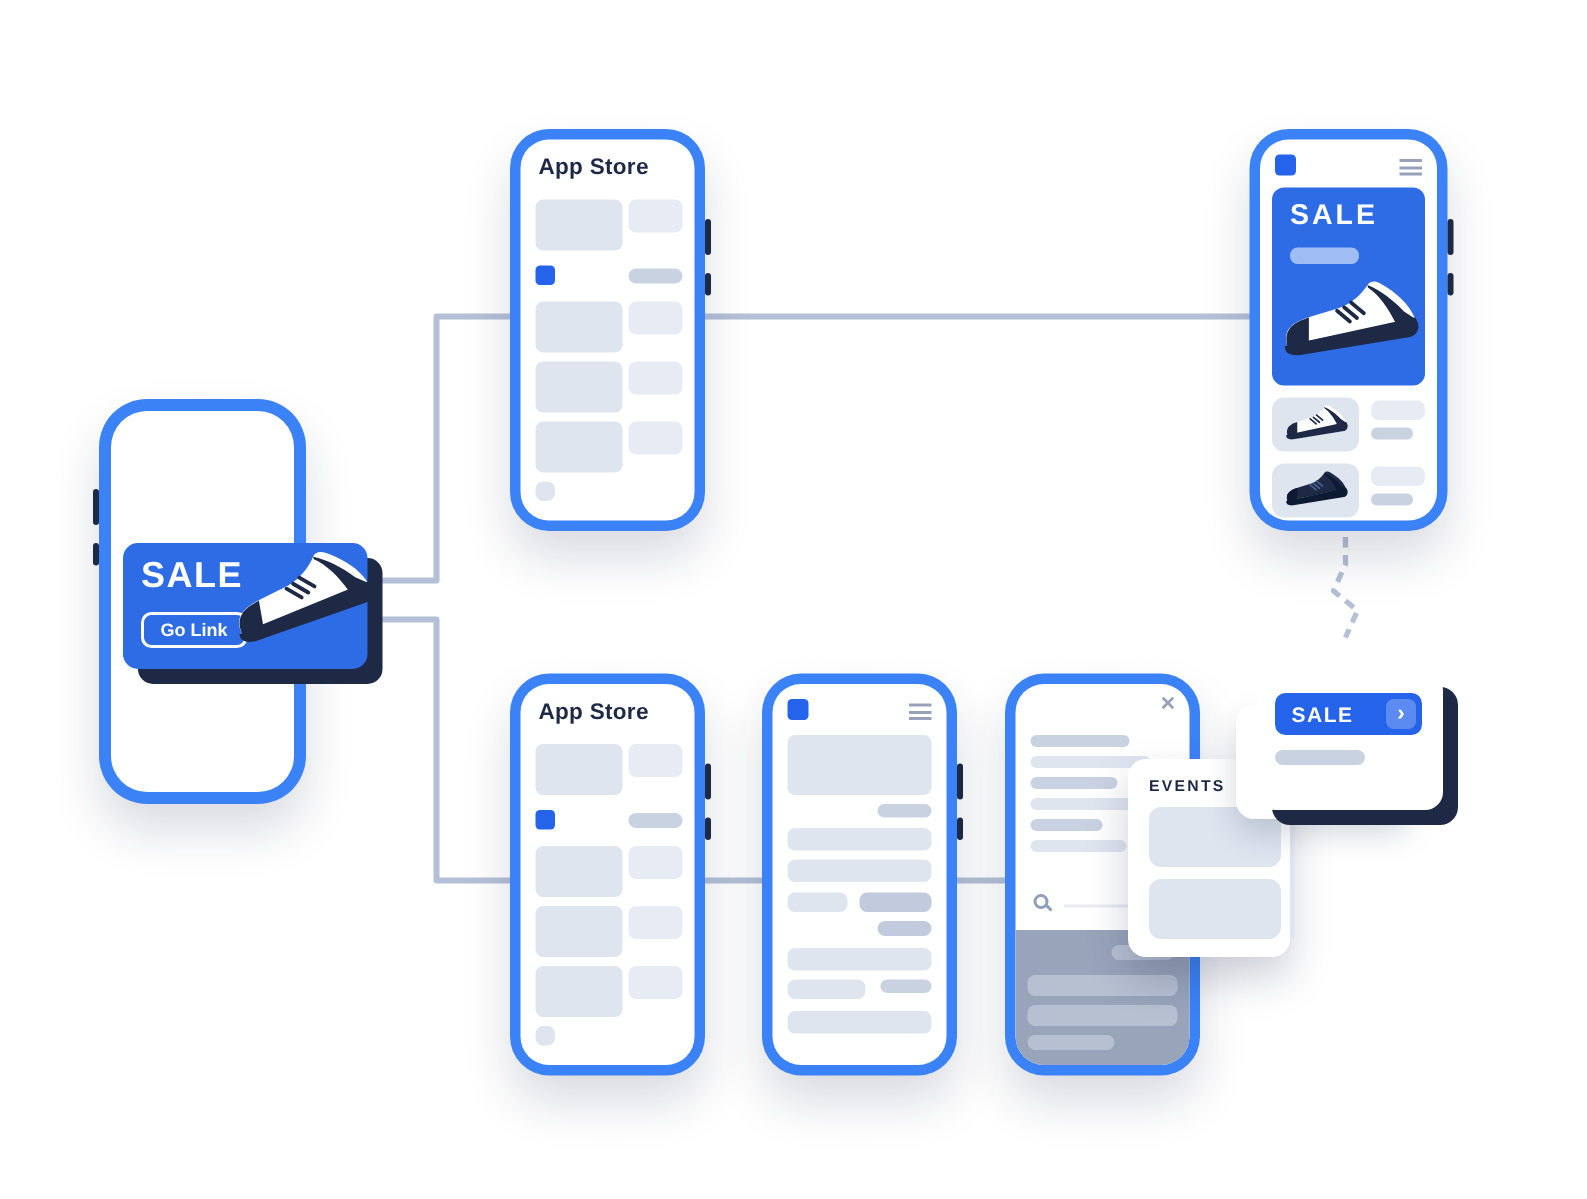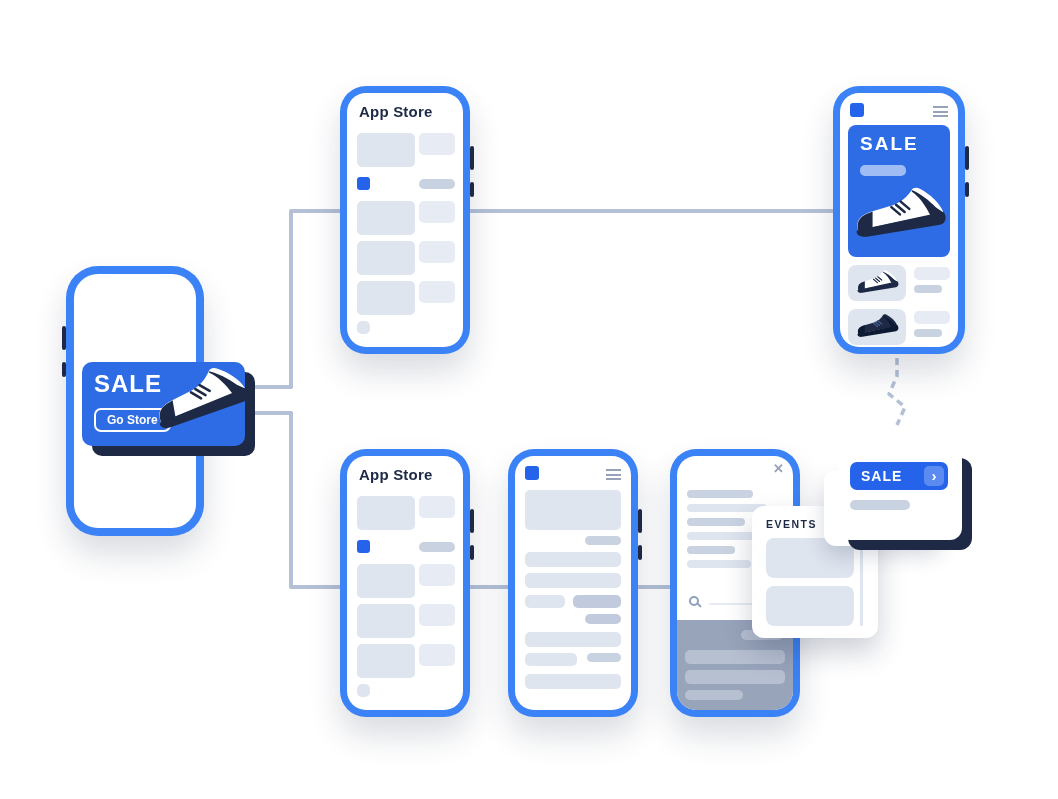--- a/index.html
+++ b/index.html
@@ -68,21 +68,21 @@
 
   
   .sneaker { position:absolute; overflow:visible; }
   .sn-white .s-body { fill:#ffffff; } .sn-white .s-sole { fill:#1d2945; }
   .sn-white .s-toe  { fill:#1d2945; } .sn-white .s-lace { stroke:#1d2945; }
   .sn-navy  .s-body { fill:#1d2945; } .sn-navy .s-sole { fill:#0d1a33; }
   .sn-navy  .s-toe  { fill:#0d1a33; } .sn-navy .s-lace { stroke:#46608f; }
   .s-lace { fill:none; stroke-width:3; stroke-linecap:round; }
 
   
-  .events-popup { position:absolute; left:752px; top:506px; width:126px; height:132px; background:#fff; border-radius:12px;
+  .events-popup { position:absolute; left:752px; top:506px; width:108px; height:132px; background:#fff; border-radius:12px;
                   box-shadow:0 14px 28px rgba(23,37,71,.22); z-index:2; }
   .events-title { position:absolute; left:14px; top:12px; font-size:10.5px; font-weight:700; letter-spacing:1.5px; color:#1d2945; }
 
   .sale-popup-back { position:absolute; left:824px; top:470px; width:116px; height:76px; background:#fff; border-radius:12px;
                      box-shadow:0 10px 20px rgba(23,37,71,.18); z-index:3; }
   .sale-popup { position:absolute; left:838px; top:448px; width:124px; height:92px; background:#fff; border-radius:12px;
                 box-shadow:10px 10px 0 #1d2945; z-index:4; }
   .sale-popup::before { content:""; position:absolute; left:49px; top:-12px; width:0; height:0;
                         border-left:10px solid transparent; border-right:10px solid transparent; border-bottom:13px solid #fff; }
   .sale-btn { position:absolute; left:12px; top:14px; width:98px; height:28px; background:#2563eb; border-radius:7px;
@@ -103,21 +103,21 @@
   </svg>
 
   <div class="phone phone-left">
     <div class="nub l n1"></div>
     <div class="nub l n2"></div>
     <div class="screen"></div>
   </div>
 
   <div class="sale-card">
     <div class="sale-title">SALE</div>
-    <button class="go-link">Go Store</button>
+    <button class="go-link">Go Link</button>
     <svg class="sneaker sn-white" viewBox="0 0 120 64" style="left:66px; top:8px; width:104px; transform:rotate(-18deg);">
       <path class="s-body" d="M9 46 C6 32 16 27 28 25 L54 21 C64 19 73 13 79 6 C81 3.5 85 3 89 6 C101 15 110 26 113 38 L7 45 Z"></path>
       <path class="s-toe" d="M9 46 C7 34 14 28 25 26 L29 25 L26 46 Z M79 6 C88 11 98 21 105 31 L113 38 L97 39 C93 27 87 15 79 8 Z"></path>
       <path class="s-sole" d="M7 45 L113 37 C116 42 116 50 107 52 L18 54 C10 54 5 50 7 45 Z"></path>
       <path class="s-lace" d="M52 23 L61 33 M58 21 L67 31 M64 18 L73 28"></path>
     </svg>
   </div>
 
   <div class="phone p-as-top">
     <div class="nub r n1"></div>

